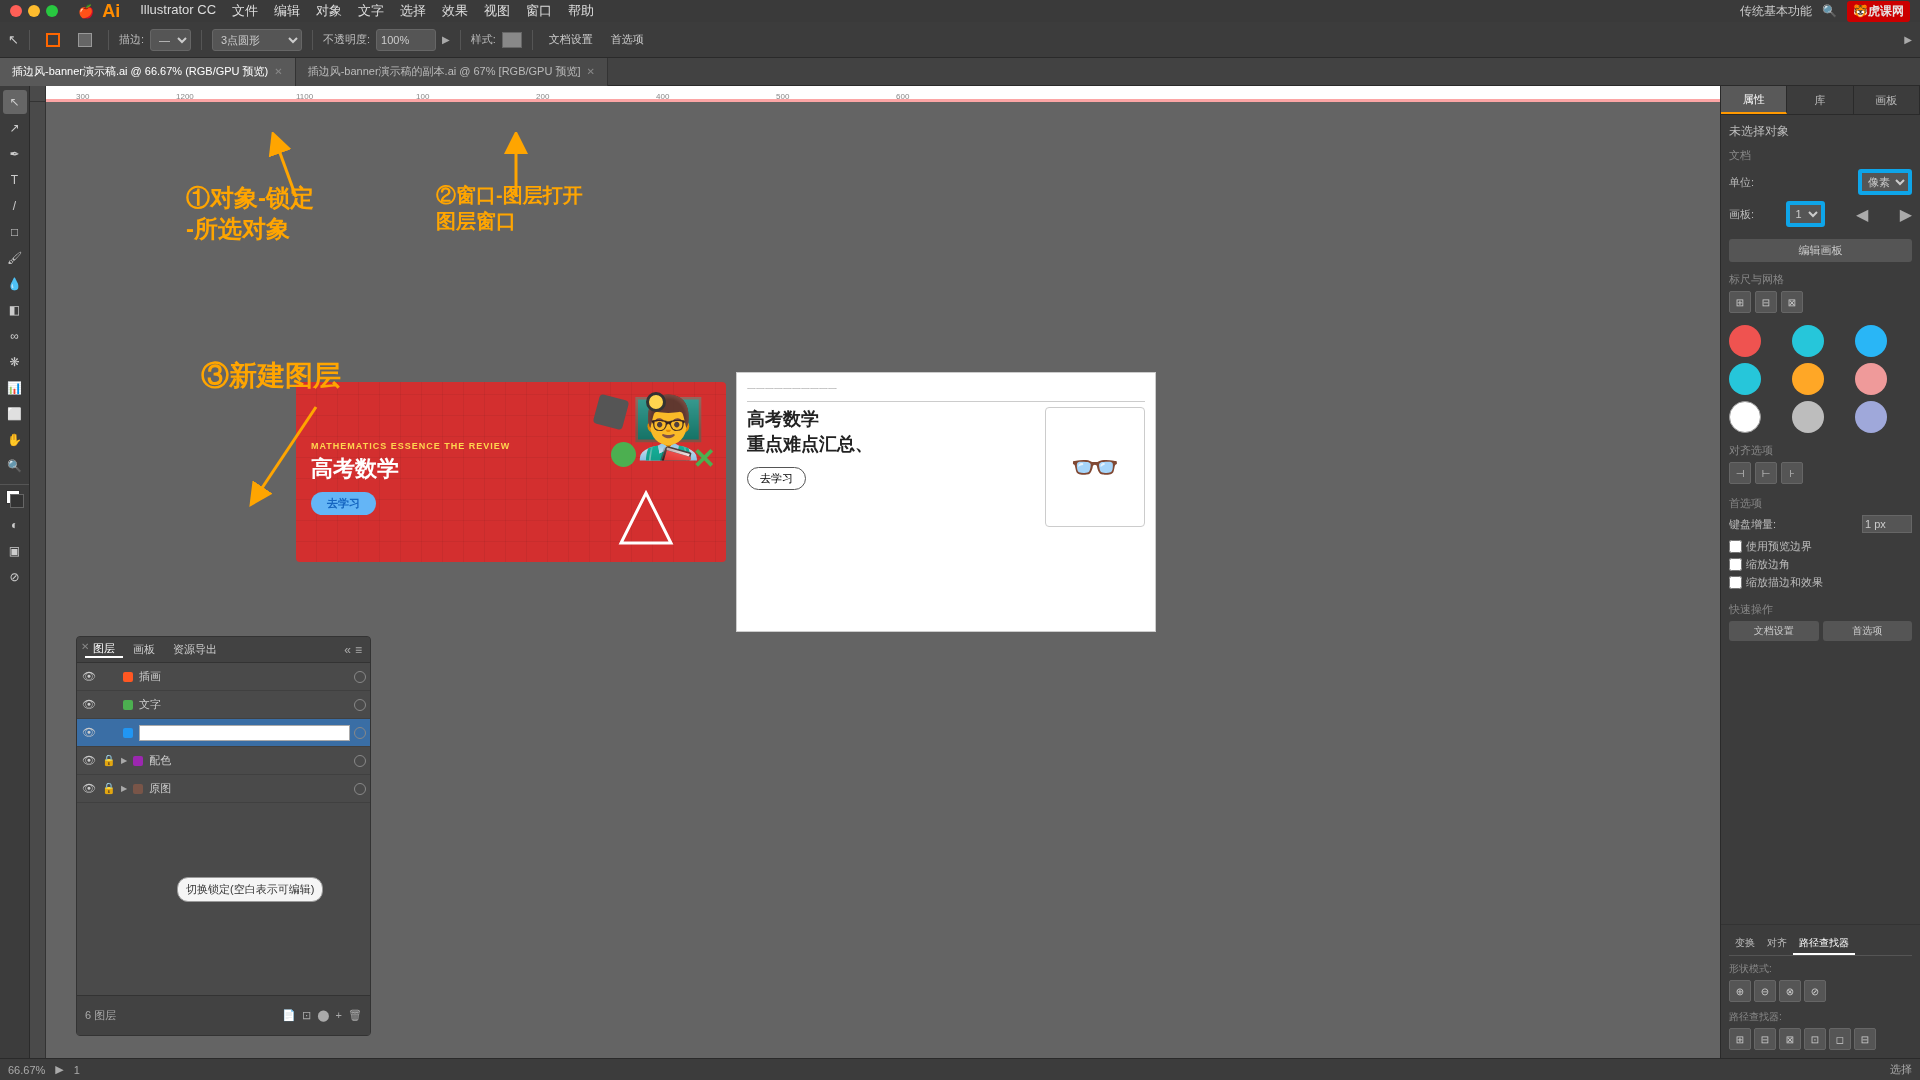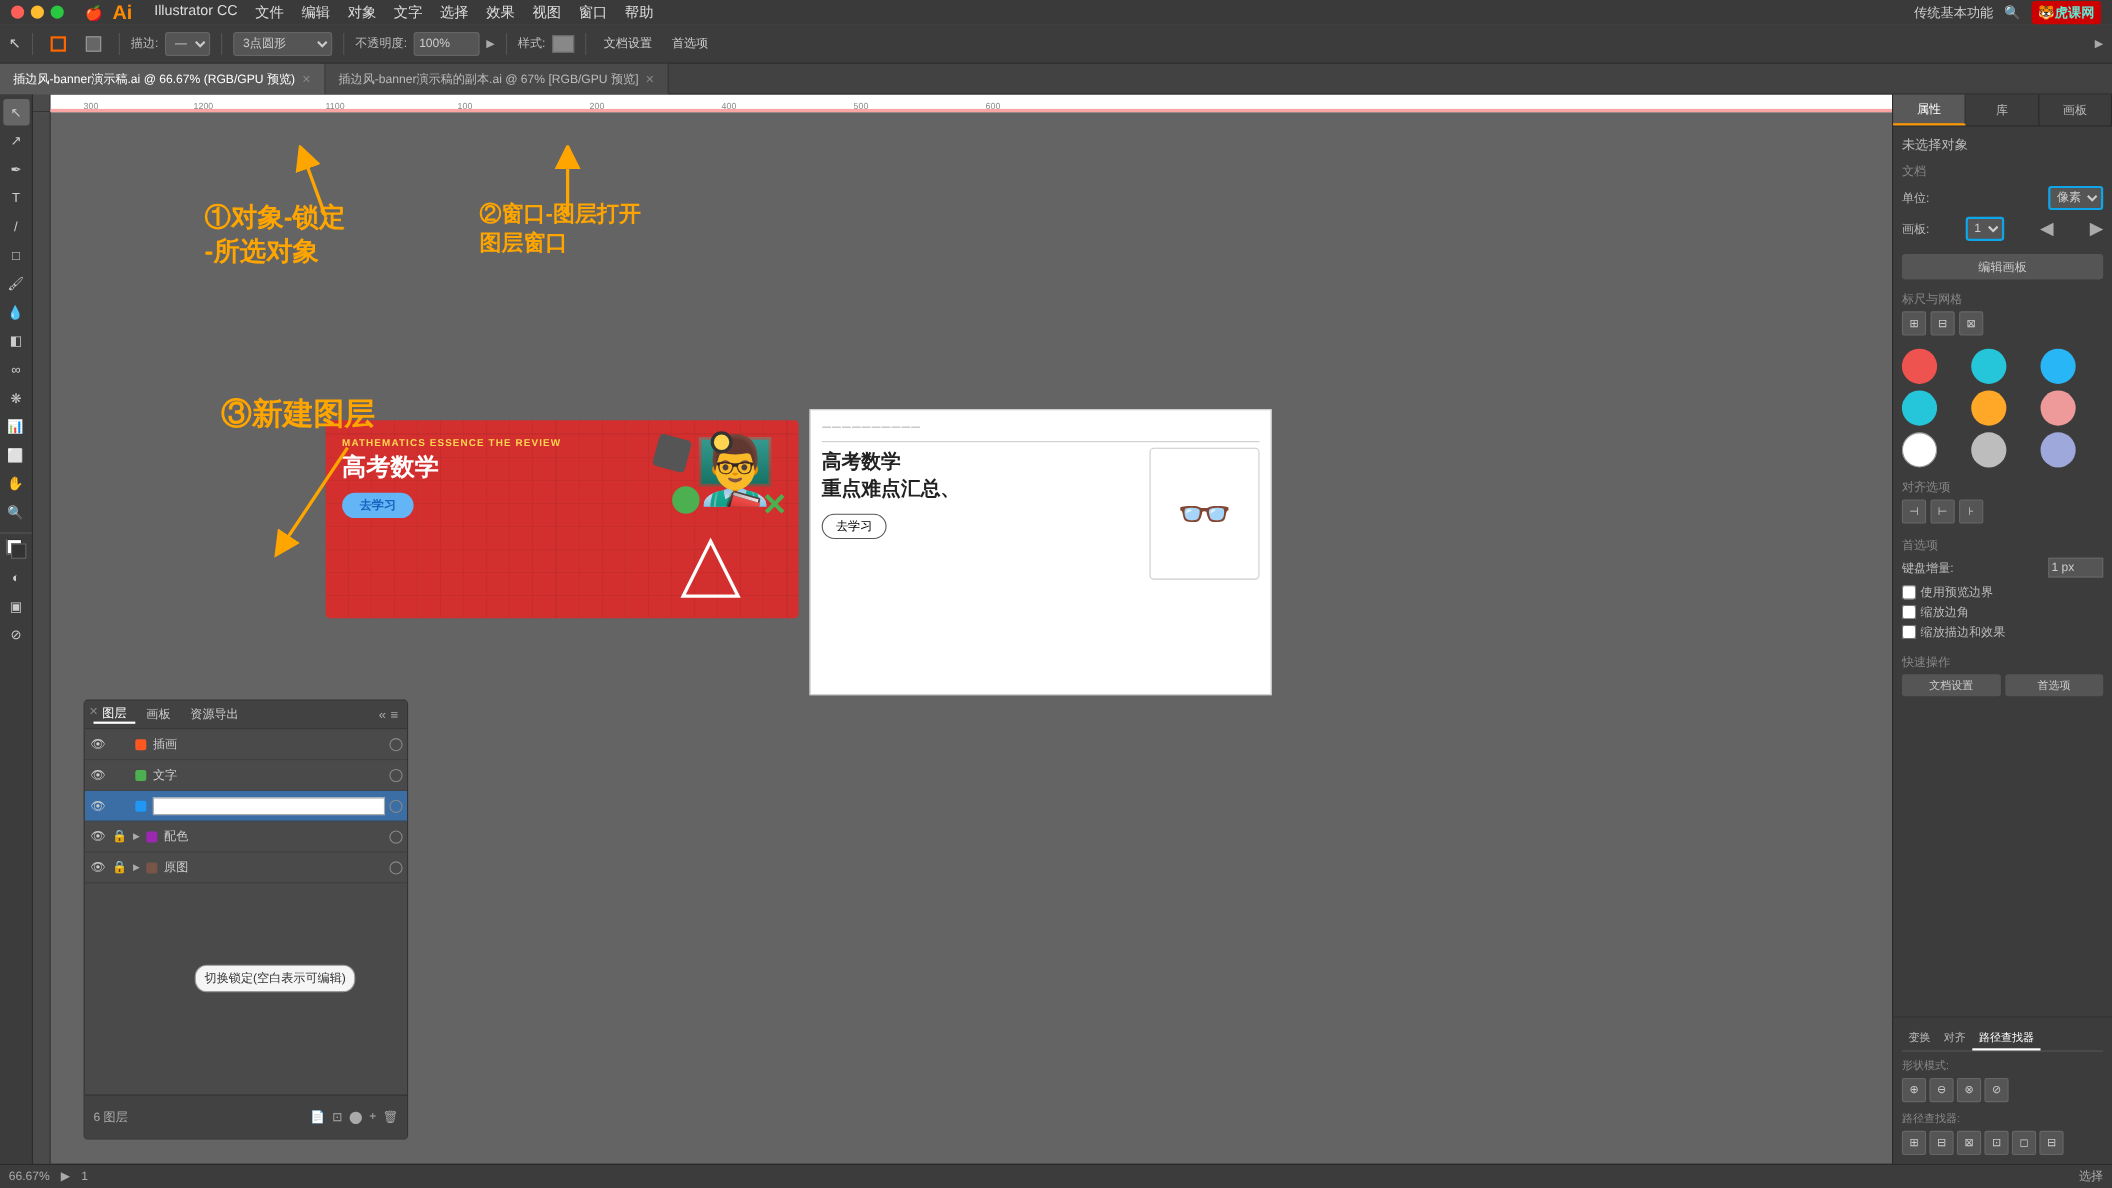--- a/index.html
+++ b/index.html
@@ -108,21 +108,21 @@
       background: #fff; border: 1px solid #ccc; overflow: hidden;
     }
 
     
     .math-banner {
       width: 100%; height: 100%; background: linear-gradient(135deg, #e53935 0%, #b71c1c 100%);
       position: relative; padding: 15px;
       background-image: repeating-linear-gradient(0deg, transparent, transparent 20px, rgba(0,0,0,0.05) 20px, rgba(0,0,0,0.05) 21px),
                         repeating-linear-gradient(90deg, transparent, transparent 20px, rgba(0,0,0,0.05) 20px, rgba(0,0,0,0.05) 21px);
     }
-    .banner-subtitle { color: #ffd54f; font-size: 9px; font-weight: bold; letter-spacing: 1px; }
+    .banner-subtitle { color: #ffd54f; font-size: 9px; font-weight: bold; letter-spacing: 1px; margin-top: 44px; }
     .banner-title { color: #fff; font-size: 22px; font-weight: 900; line-height: 1.2; margin-top: 5px; }
     .banner-black { background: #333; color: #fff; padding: 1px 4px; display: inline; }
     .banner-btn {
       margin-top: 10px; background: #64b5f6; color: #1565c0; border-radius: 20px;
       padding: 4px 16px; font-size: 11px; font-weight: bold; display: inline-block; cursor: pointer;
     }
 
     
     .right-panel {
       width: 200px; background: #3c3c3c; border-left: 1px solid #2a2a2a;
@@ -133,21 +133,21 @@
     }
     .panel-tab {
       flex: 1; height: 28px; display: flex; align-items: center; justify-content: center;
       font-size: 11px; color: #bbb; cursor: pointer; border-right: 1px solid #2a2a2a;
     }
     .panel-tab.active { background: #595959; color: #fff; border-bottom: 2px solid #f90; }
     .panel-content { padding: 8px; flex: 1; overflow-y: auto; }
     .panel-section { margin-bottom: 12px; }
     .panel-row { display: flex; align-items: center; justify-content: space-between; margin-bottom: 6px; }
     .panel-row label { font-size: 11px; color: #bbb; }
-    .panel-select { background: #555; border: 2px solid #0ea5e9; color: #ccc; font-size: 11px; padding: 2px; border-radius: 3px; }
+    .panel-select { background: #555; border: 4px solid #0ea5e9; color: #ccc; font-size: 11px; padding: 2px; border-radius: 3px; }
 
     
     .color-swatches { display: grid; grid-template-columns: repeat(3, 1fr); gap: 6px; margin: 10px 0; }
     .swatch { width: 32px; height: 32px; border-radius: 50%; cursor: pointer; }
 
     
     .layers-panel {
       position: absolute; bottom: 22px; left: 30px; width: 295px; height: 400px;
       background: #4a4a4a; border: 1px solid #333; border-radius: 4px;
       display: flex; flex-direction: column; z-index: 20;
@@ -217,21 +217,21 @@
     <span>文字</span>
     <span>选择</span>
     <span>效果</span>
     <span>视图</span>
     <span>窗口</span>
     <span>帮助</span>
   </div>
   <div class="title-bar-right">
     <span>传统基本功能</span>
     <span>🔍</span>
-    <span style="background:#c00;padding:2px 6px;border-radius:3px;color:#5eead4;font-weight:bold;">🐯虎课网</span>
+    <span style="background:#c00;padding:2px 6px;border-radius:3px;color:#e5e5e5;font-weight:bold;">🐯虎课网</span>
   </div>
 </div>
 
 <div class="toolbar">
   <span style="font-size:13px;">↖</span>
   <div class="toolbar-separator"></div>
   <div class="toolbar-item">
     <span style="border:2px solid #f60;width:14px;height:14px;display:inline-block;"></span>
   </div>
   <div class="toolbar-item">

